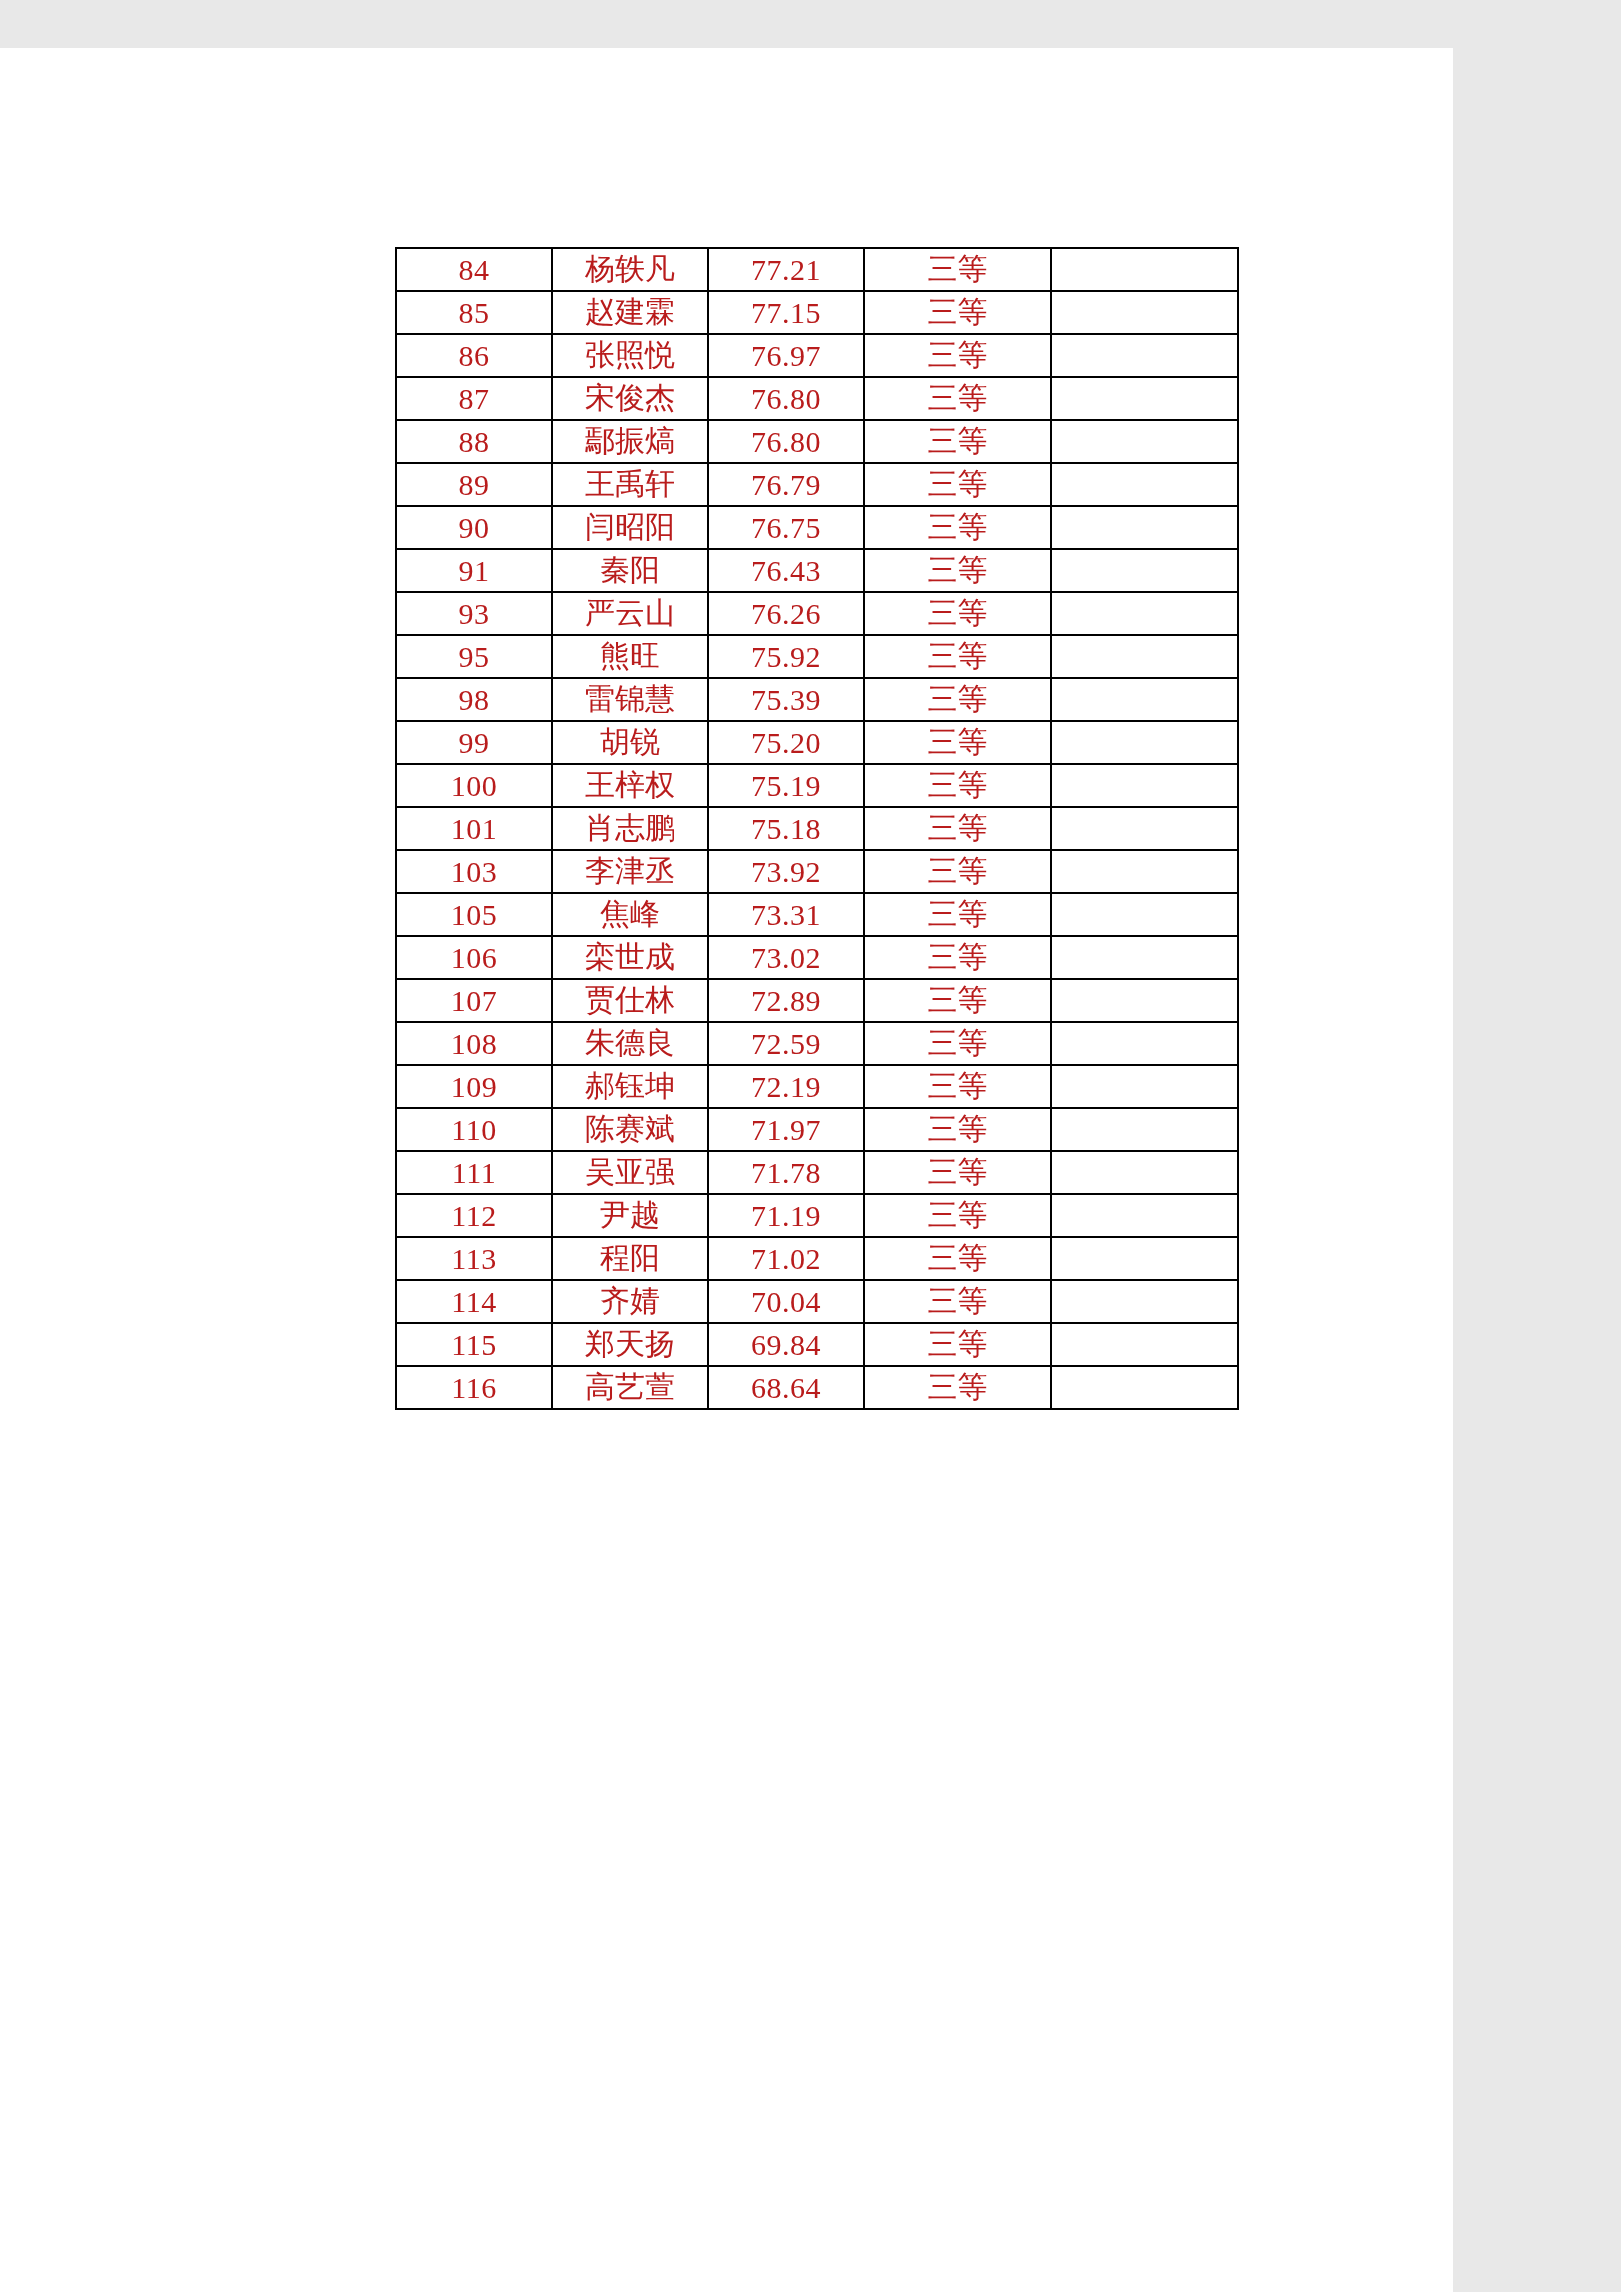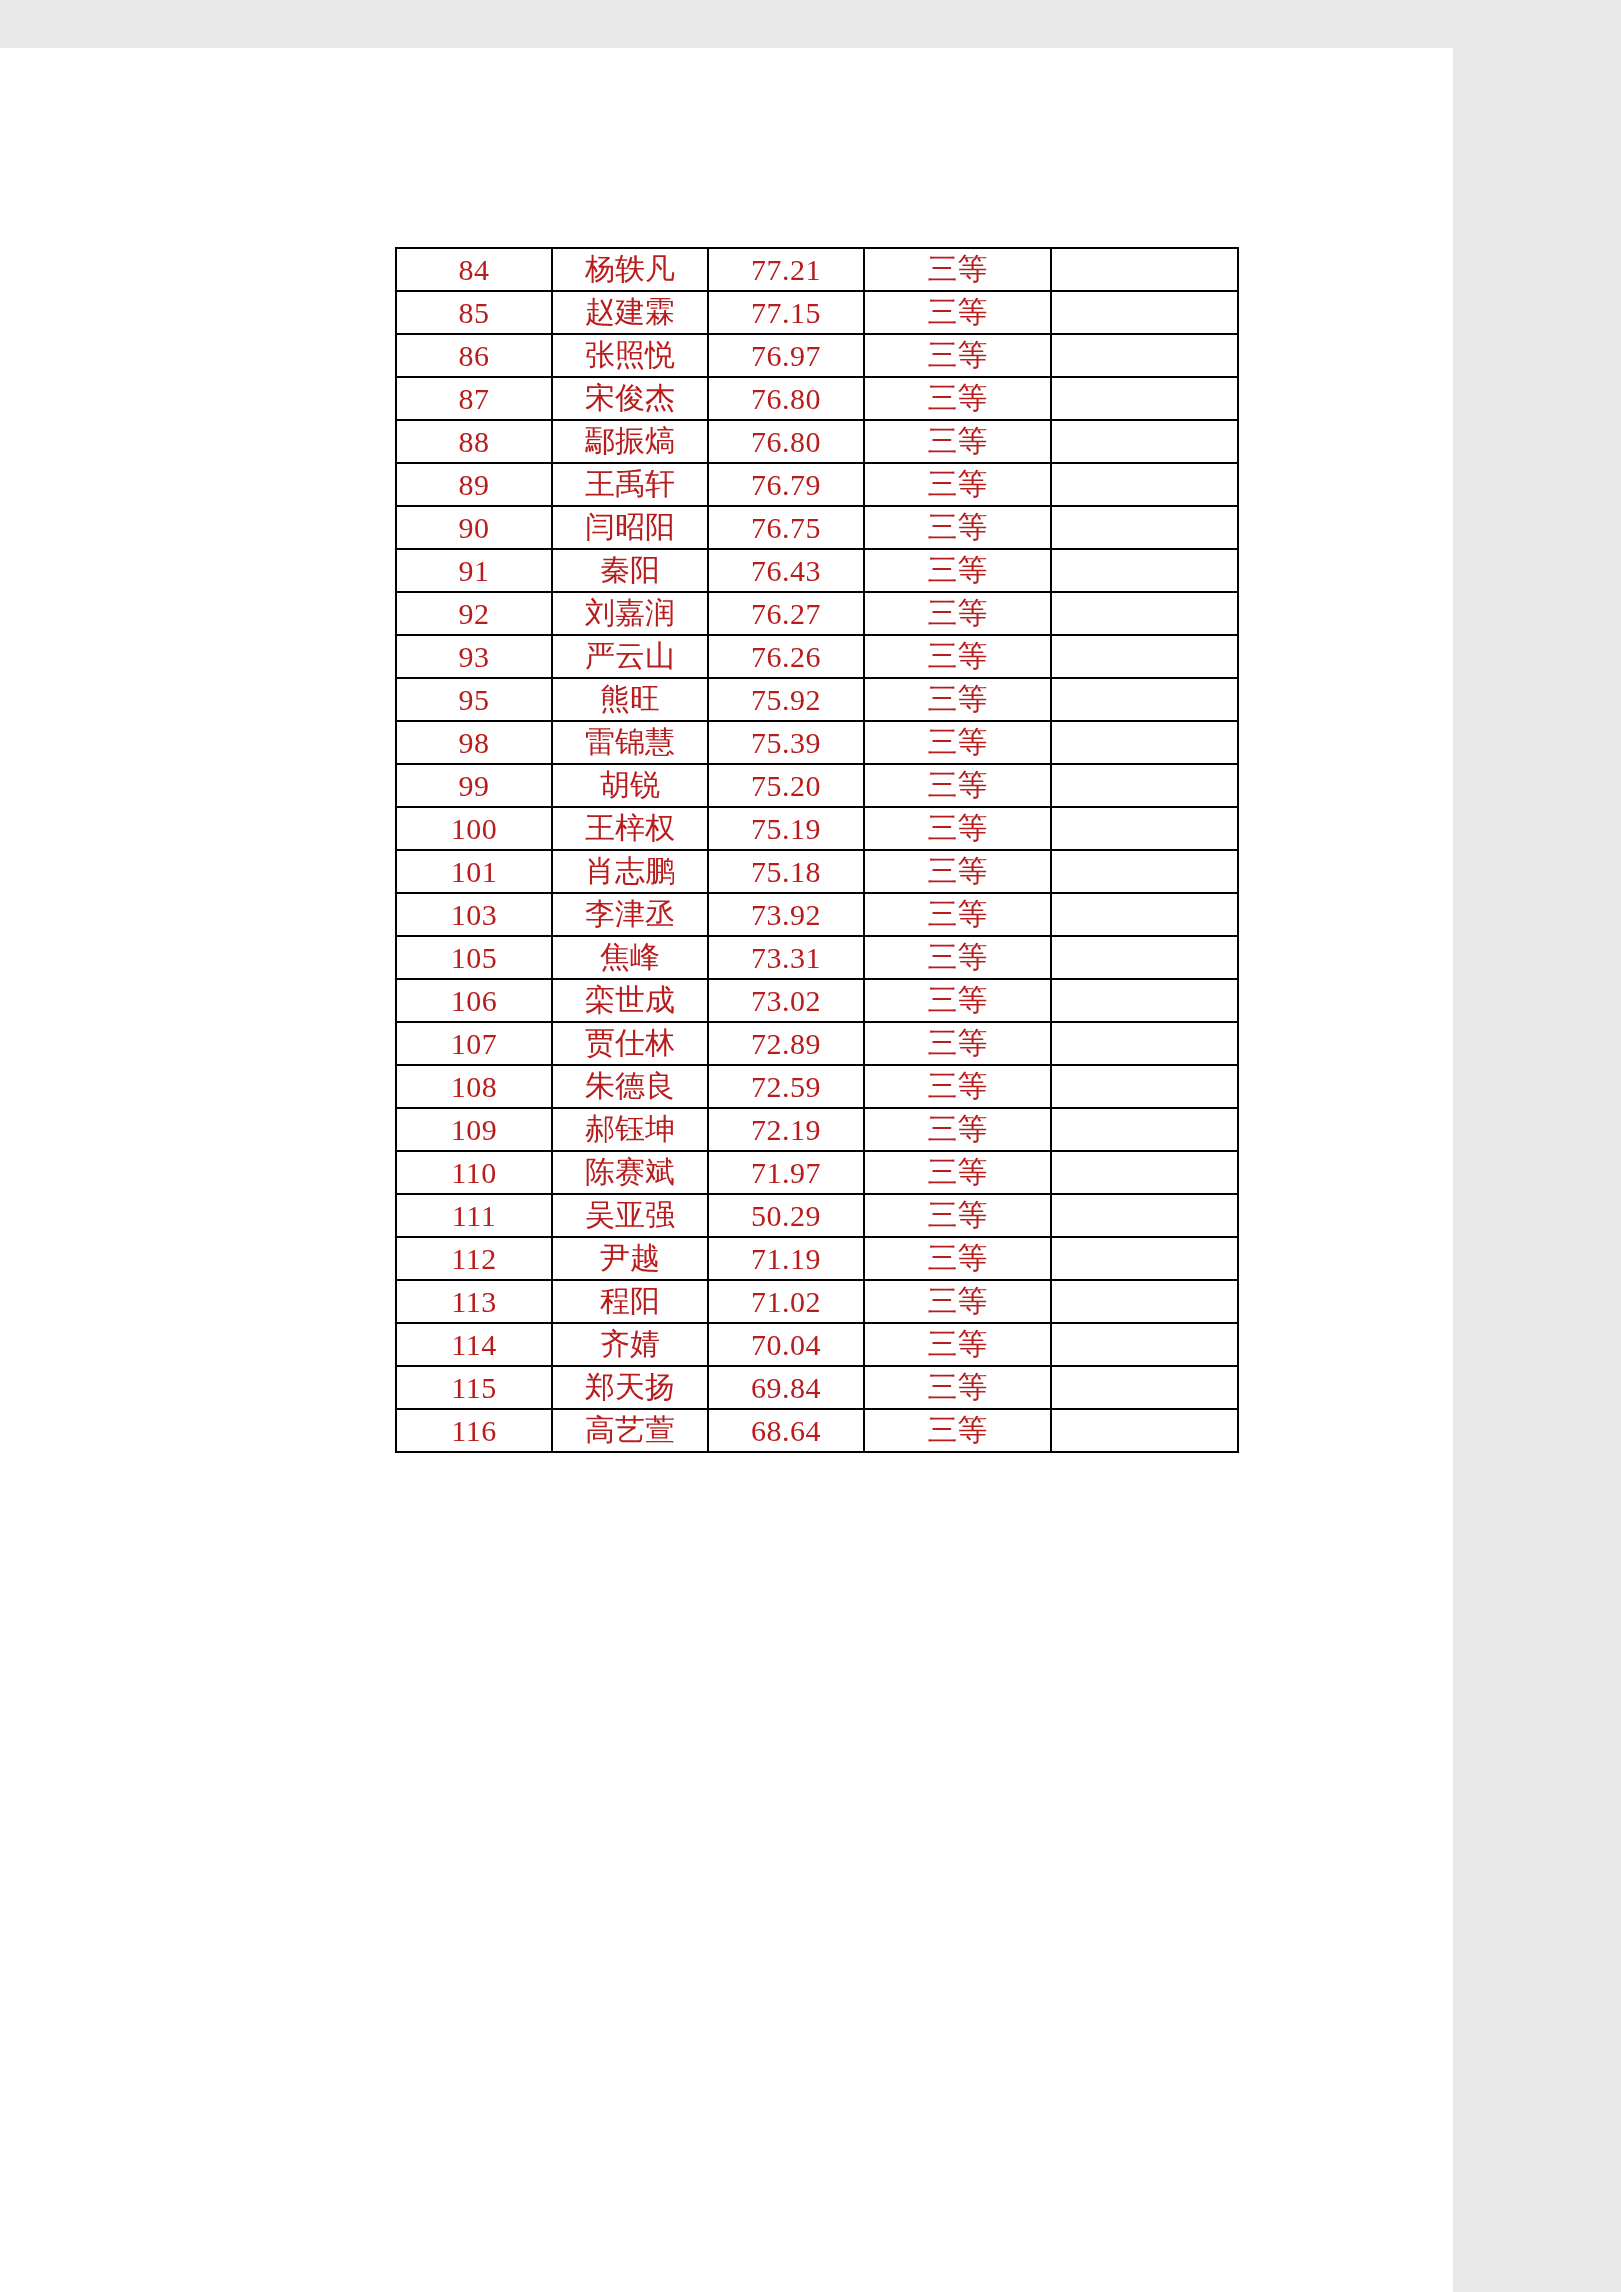--- a/index.html
+++ b/index.html
@@ -107,27 +107,20 @@
           <td class="col-note"></td>
         </tr>
         <tr>
           <td class="col-rank">91</td>
           <td class="col-name">秦阳</td>
           <td class="col-score">76.43</td>
           <td class="col-grade">三等</td>
           <td class="col-note"></td>
         </tr>
         <tr>
-          <td class="col-rank">92</td>
-          <td class="col-name">刘嘉润</td>
-          <td class="col-score">76.27</td>
-          <td class="col-grade">三等</td>
-          <td class="col-note"></td>
-        </tr>
-        <tr>
           <td class="col-rank">93</td>
           <td class="col-name">严云山</td>
           <td class="col-score">76.26</td>
           <td class="col-grade">三等</td>
           <td class="col-note"></td>
         </tr>
         <tr>
           <td class="col-rank">95</td>
           <td class="col-name">熊旺</td>
           <td class="col-score">75.92</td>
@@ -207,21 +200,21 @@
         <tr>
           <td class="col-rank">110</td>
           <td class="col-name">陈赛斌</td>
           <td class="col-score">71.97</td>
           <td class="col-grade">三等</td>
           <td class="col-note"></td>
         </tr>
         <tr>
           <td class="col-rank">111</td>
           <td class="col-name">吴亚强</td>
-          <td class="col-score">50.29</td>
+          <td class="col-score">71.78</td>
           <td class="col-grade">三等</td>
           <td class="col-note"></td>
         </tr>
         <tr>
           <td class="col-rank">112</td>
           <td class="col-name">尹越</td>
           <td class="col-score">71.19</td>
           <td class="col-grade">三等</td>
           <td class="col-note"></td>
         </tr>

